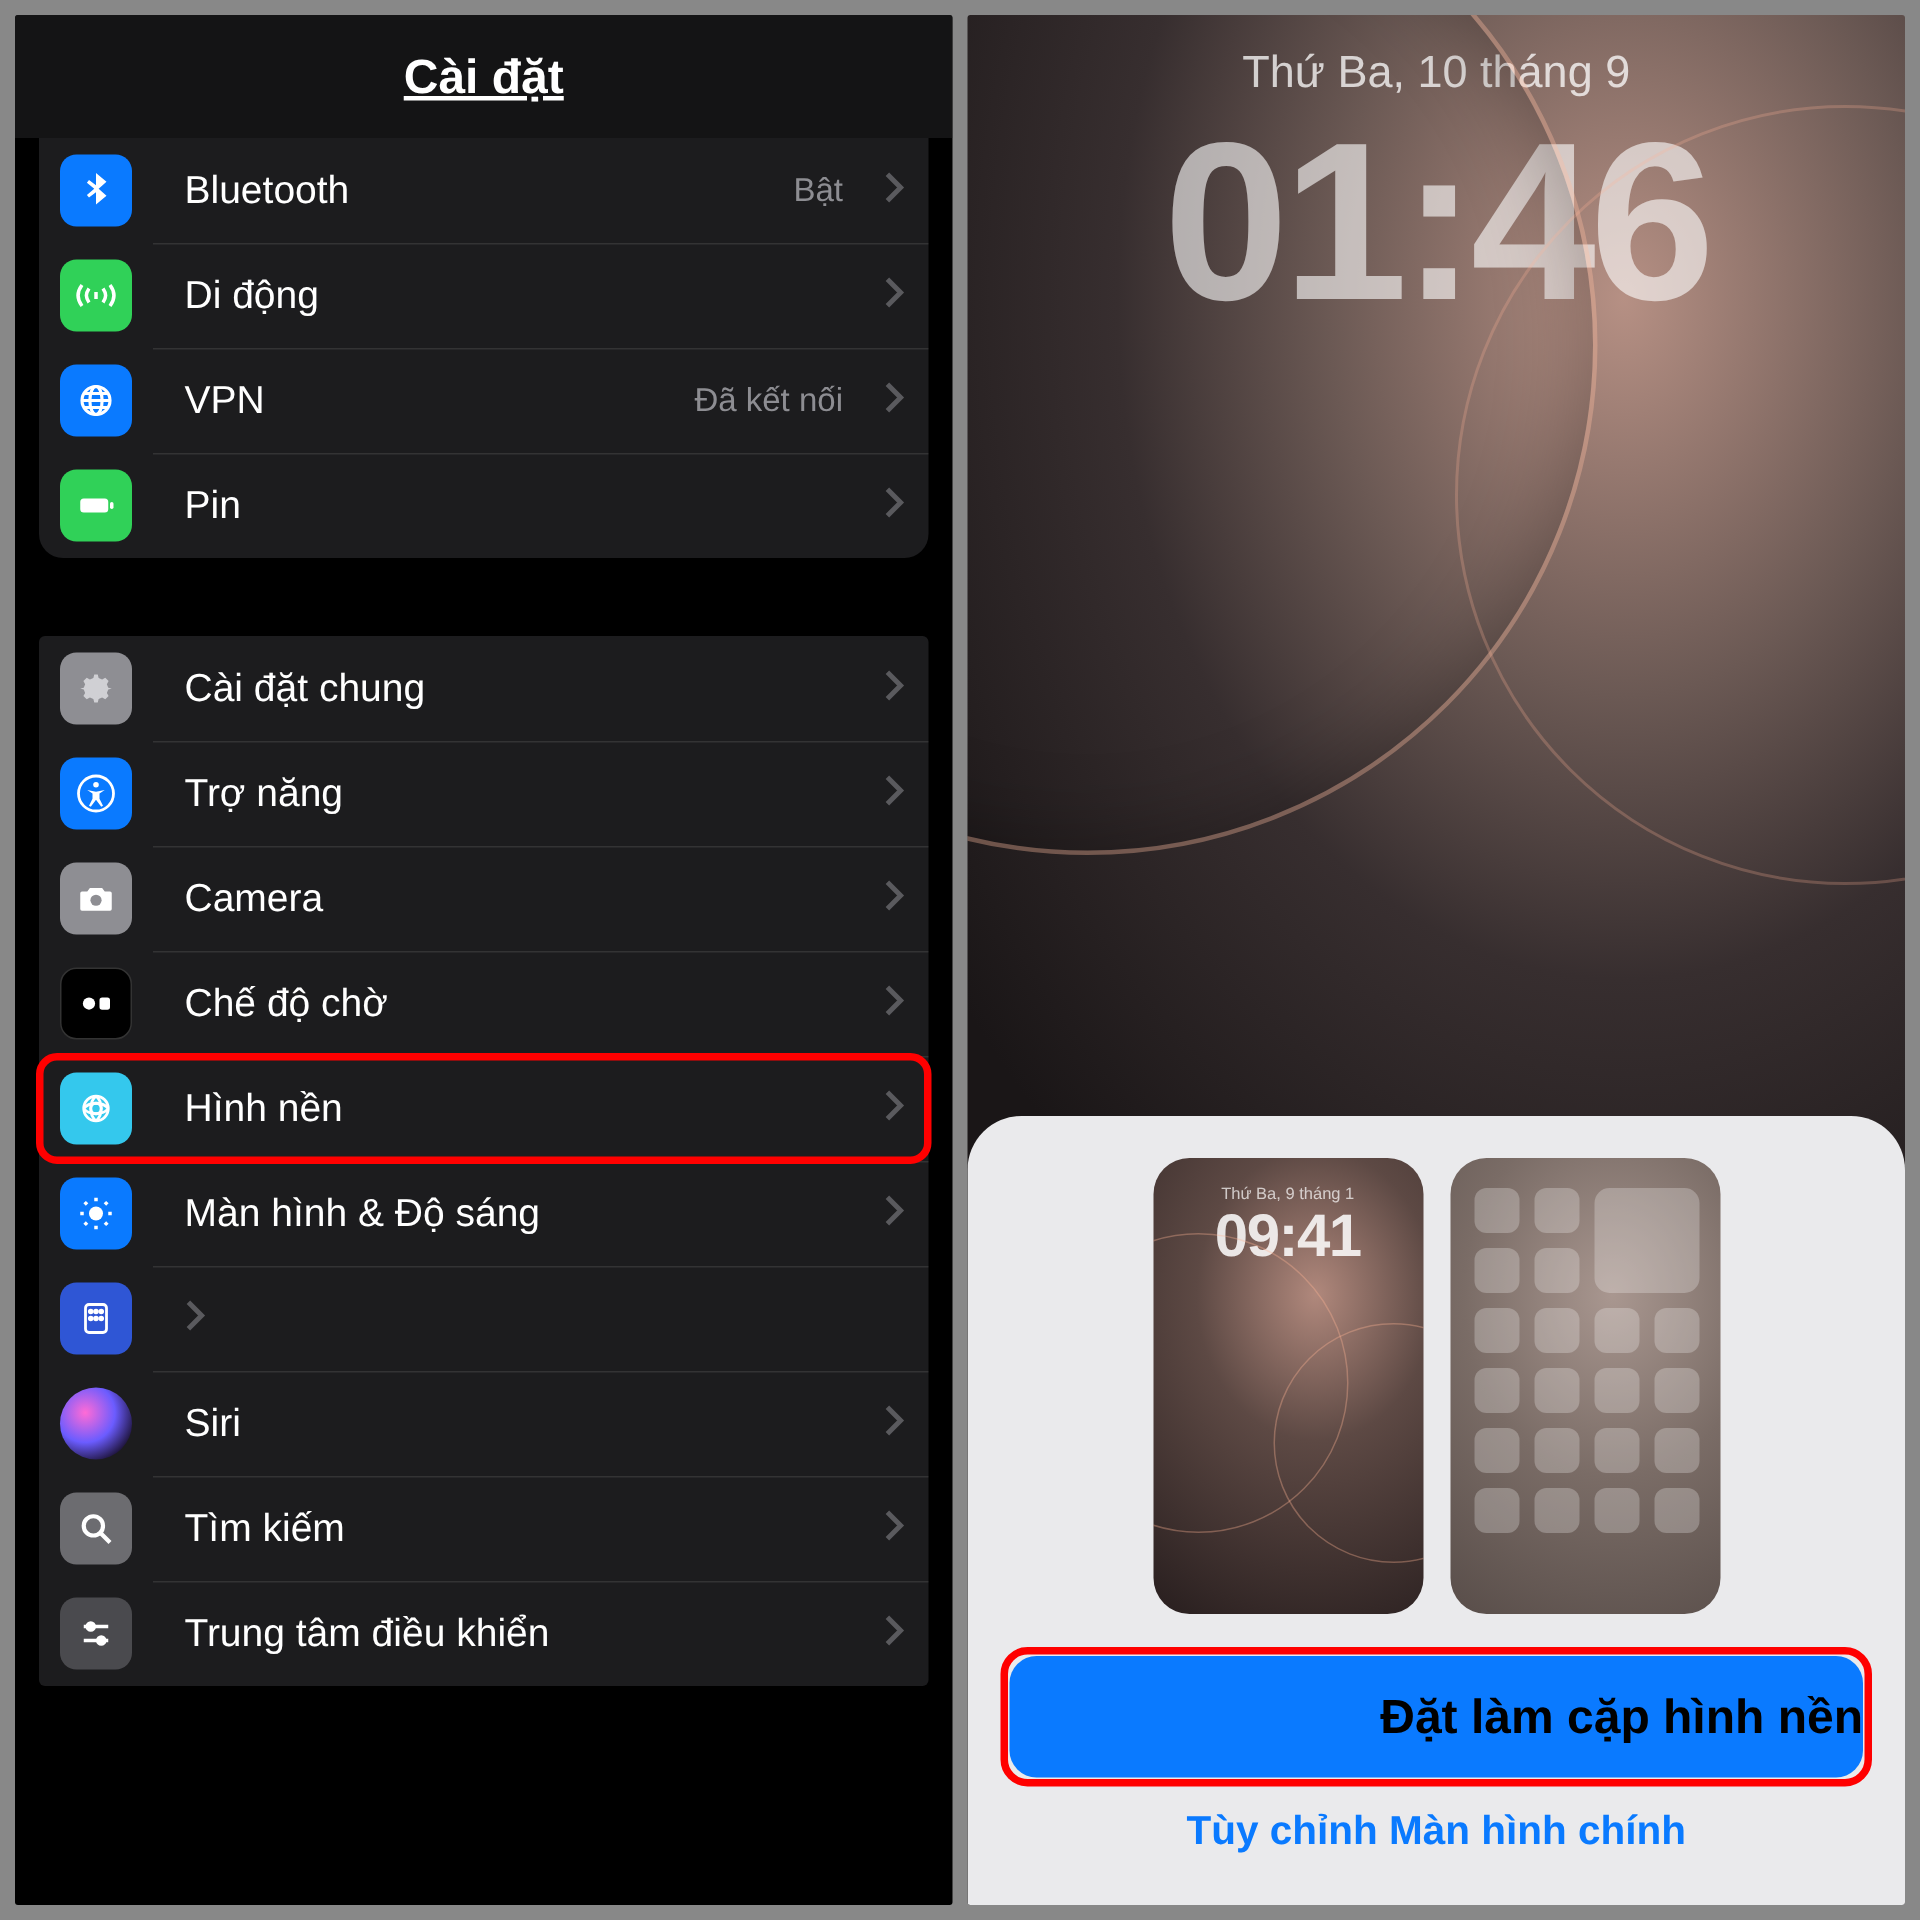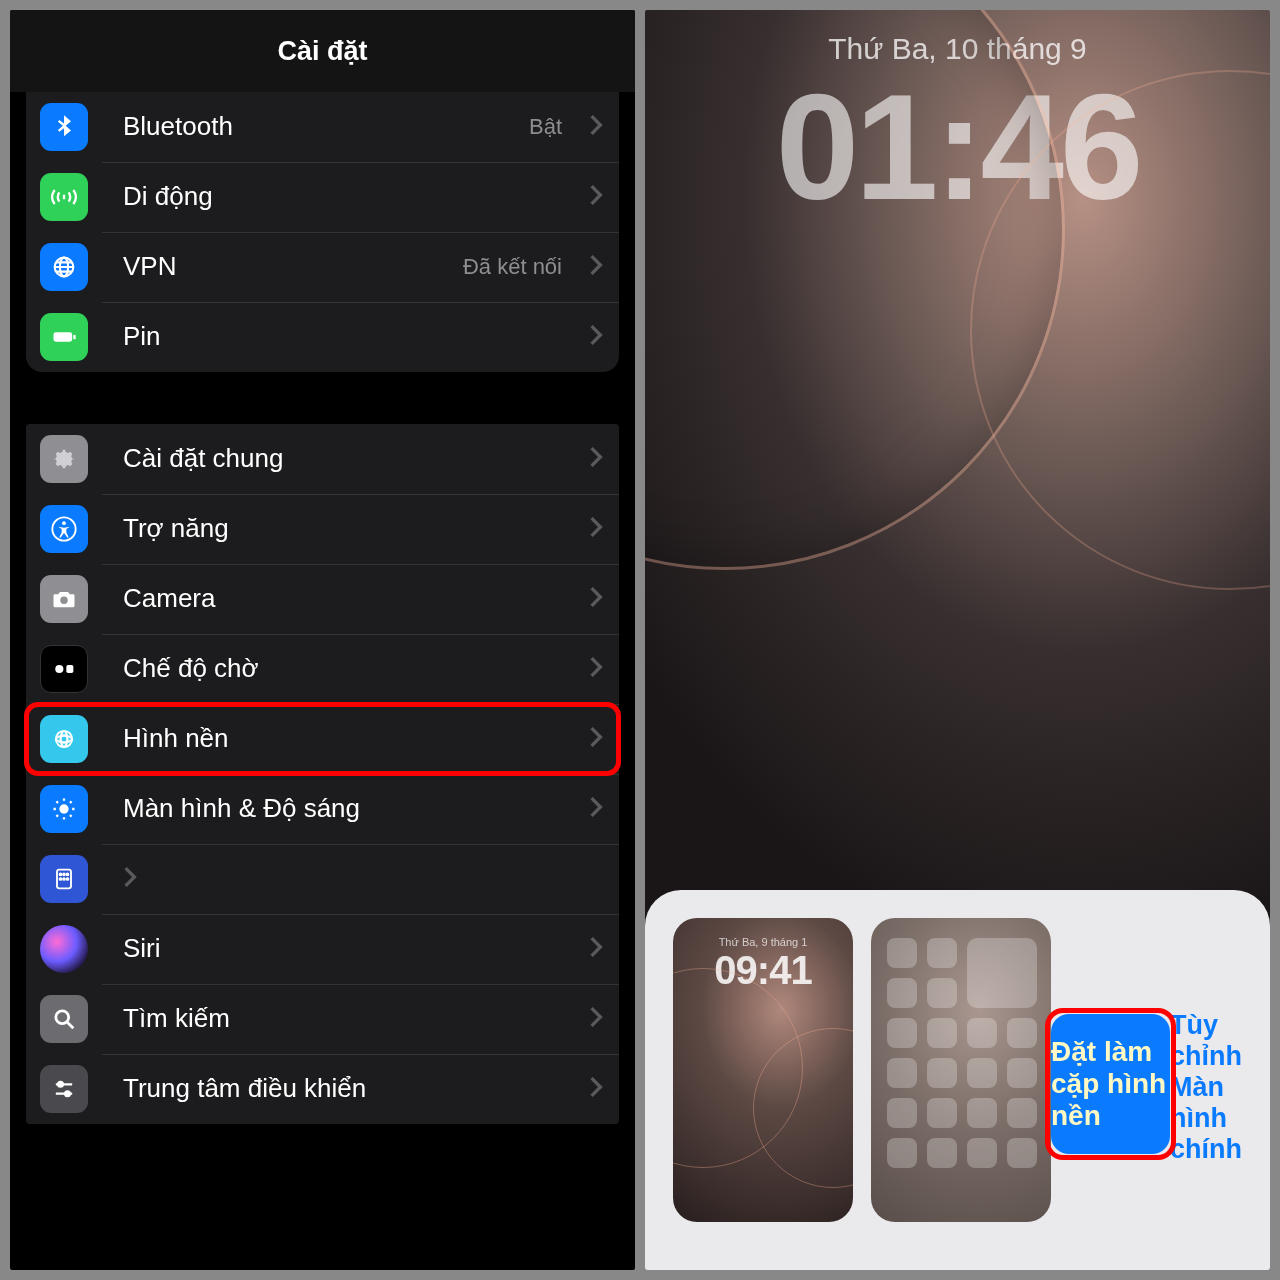--- a/index.html
+++ b/index.html
@@ -20,22 +20,23 @@
   }
   
   .left { background: #000; }
   .header {
     height: 82px;
     display: flex;
     align-items: center;
     justify-content: center;
     background: rgba(28,28,30,0.7);
     color: #fff;
-    font-size: 27px;
+    font-size: 32px;
     font-weight: 600;
+    text-decoration: underline;
   }
   .group {
     background: #1c1c1e;
     border-radius: 4px;
     margin: 0 16px;
   }
   .group.first { border-radius: 0 0 16px 16px; margin-top: 0; }
   .group + .group { margin-top: 52px; }
   .row {
     display: flex;
@@ -99,20 +100,21 @@
     border: 2px solid rgba(255,180,150,0.25);
     top: 60px; right: -220px;
   }
   .sheet {
     position: absolute;
     bottom: 0; left: 0; right: 0;
     background: #eaeaec;
     border-radius: 36px 36px 0 0;
     padding: 28px 28px 20px;
     display: flex;
+    flex-direction: column;
     align-items: center;
   }
   .previews { display: flex; gap: 18px; margin-bottom: 28px; }
   .preview-card {
     width: 180px; height: 304px;
     border-radius: 24px;
     background: radial-gradient(ellipse 110% 80% at 60% 30%, #b0887c 0%, #5d4944 40%, #2a2020 100%);
     position: relative;
     overflow: hidden;
     display: flex;
@@ -127,26 +129,26 @@
     grid-template-columns: repeat(4, 1fr);
     gap: 10px;
     padding: 20px 16px 0;
     width: 100%;
   }
   .home-grid .app { width: 30px; height: 30px; border-radius: 8px; background: rgba(255,255,255,0.25); }
   .home-grid .widget { grid-column: span 2; grid-row: span 2; border-radius: 10px; background: rgba(255,255,255,0.25); }
   .primary-btn {
     width: 100%;
     background: #0a7aff;
-    color: #fef9c3;
-    font-size: 28px;
+    color: #000000;
+    font-size: 32px;
     font-weight: 600;
     padding: 22px 0;
     border-radius: 18px;
-    text-align: left;
+    text-align: right;
     position: relative;
   }
   .secondary-btn {
     color: #0a7aff;
     font-size: 27px;
     font-weight: 600;
     padding: 20px 0 14px;
   }
   .siri-orb {
     width: 48px; height: 48px; border-radius: 50%;

